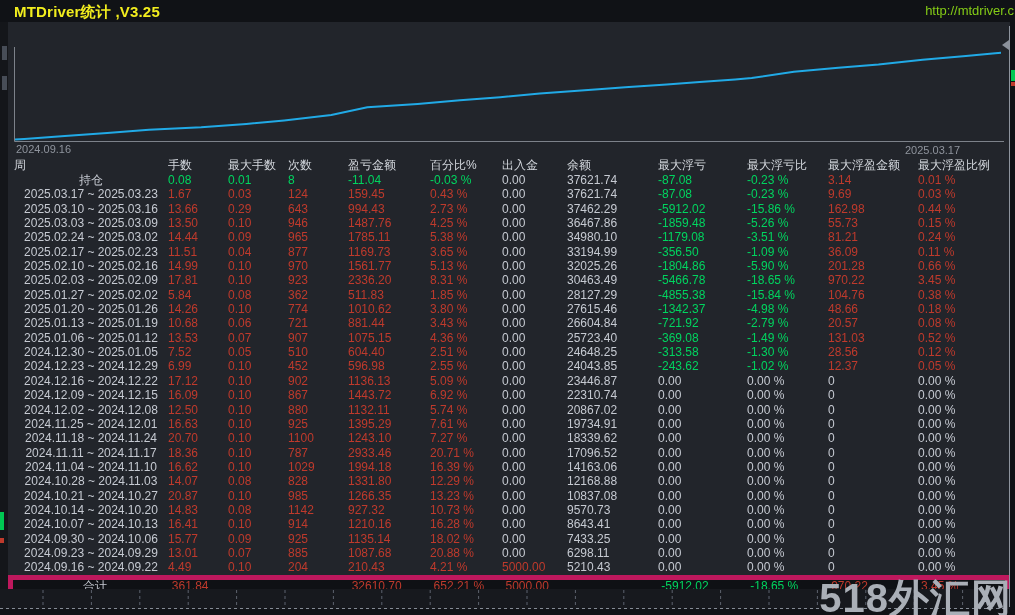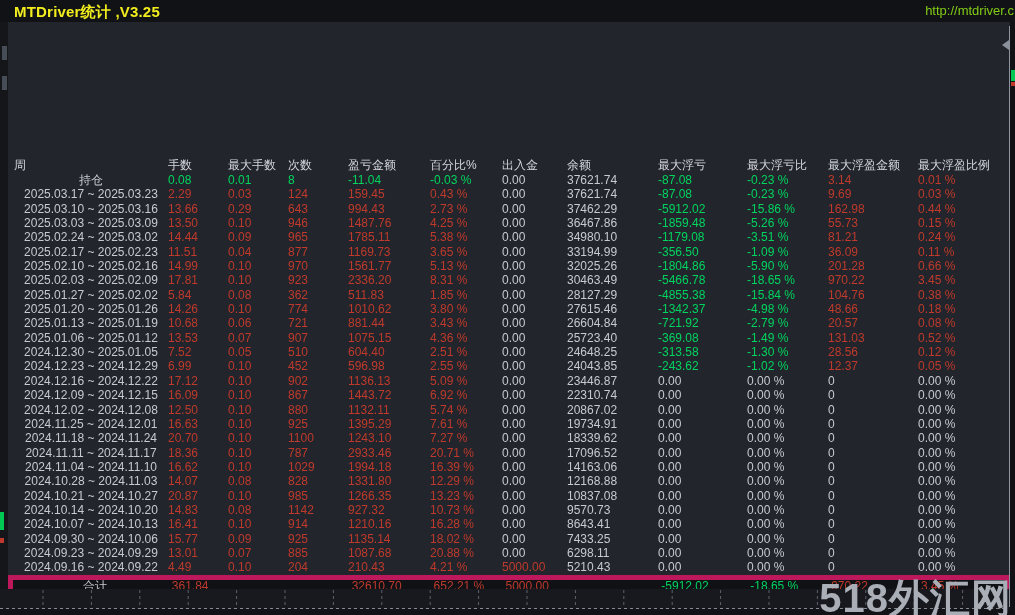--- a/index.html
+++ b/index.html
@@ -56,20 +56,29 @@
   </div>
 
 
   <div class="lstrip">
     <div class="lmark" style="left:2px;top:24px;height:14px;"></div>
     <div class="lmark" style="left:2px;top:54px;height:14px;"></div>
     <div class="lmark" style="left:0;top:490px;height:18px;background:#00c853;width:4px;"></div>
     <div class="lmark" style="left:0;top:516px;height:5px;background:#bf3a2c;width:4px;"></div>
   </div>
 
+  <div class="chart">
+    <svg id="chartsvg" width="992" height="102" viewBox="0 0 992 102">
+      <line x1="0.5" y1="3" x2="0.5" y2="97.5" stroke="#7d828a" stroke-width="1"></line>
+      <line x1="0.5" y1="97.5" x2="990" y2="97.5" stroke="#7d828a" stroke-width="1"></line>
+      <polyline id="curve" fill="none" stroke="#21aae6" stroke-width="2" points="1.0,95.5 10.3,94.9 50.8,92.0 93.2,89.0 135.0,85.8 187.2,83.3 232.3,80.0 270.2,76.4 317.3,71.1 353.3,63.3 403.6,60.0 446.0,56.3 486.2,53.3 525.9,49.5 567.2,46.5 587.9,44.9 611.2,43.3 652.7,40.4 685.7,38.1 721.1,35.4 737.7,34.0 779.9,27.8 824.3,23.7 864.5,20.6 908.6,15.8 951.9,11.9 981.3,9.2 987.0,8.8"></polyline>
+    </svg>
+    <span class="xleft">2024.09.16</span>
+    <span class="xright">2025.03.17</span>
+  </div>
 
   <div class="table" id="tbl">
       <div class="row header">
         <span class="c0 c-head">周</span>
         <span class="c1 c-head">手数</span>
         <span class="c2 c-head">最大手数</span>
         <span class="c3 c-head">次数</span>
         <span class="c4 c-head">盈亏金额</span>
         <span class="c5 c-head">百分比%</span>
         <span class="c6 c-head">出入金</span>
@@ -88,21 +97,21 @@
         <span class="c5 c-green">-0.03 %</span>
         <span class="c6 c-white">0.00</span>
         <span class="c7 c-white">37621.74</span>
         <span class="c8 c-green">-87.08</span>
         <span class="c9 c-green">-0.23 %</span>
         <span class="c10 c-red">3.14</span>
         <span class="c11 c-red">0.01 %</span>
       </div>
       <div class="row">
         <span class="c0 c-dim">2025.03.17 ~ 2025.03.23</span>
-        <span class="c1 c-red">2.29</span>
+        <span class="c1 c-red">1.67</span>
         <span class="c2 c-red">0.03</span>
         <span class="c3 c-red">124</span>
         <span class="c4 c-red">159.45</span>
         <span class="c5 c-red">0.43 %</span>
         <span class="c6 c-white">0.00</span>
         <span class="c7 c-white">37621.74</span>
         <span class="c8 c-green">-87.08</span>
         <span class="c9 c-green">-0.23 %</span>
         <span class="c10 c-red">9.69</span>
         <span class="c11 c-red">0.03 %</span>

